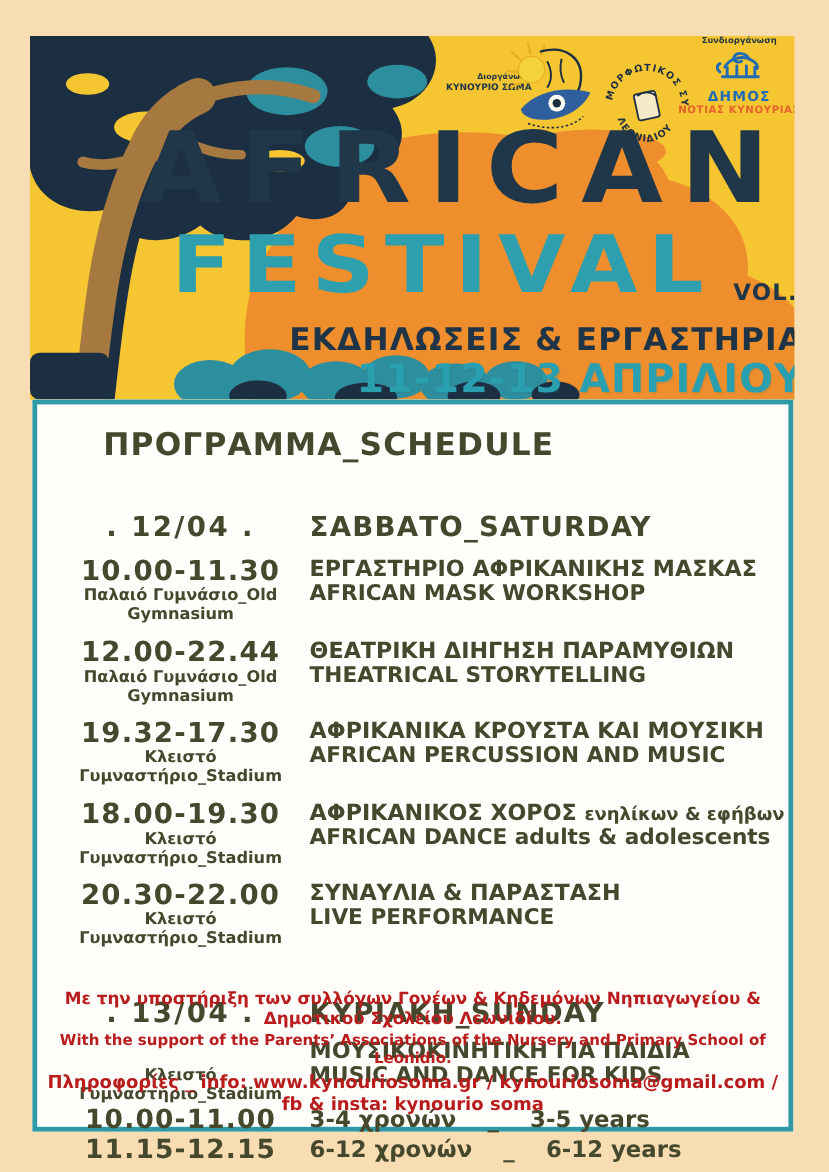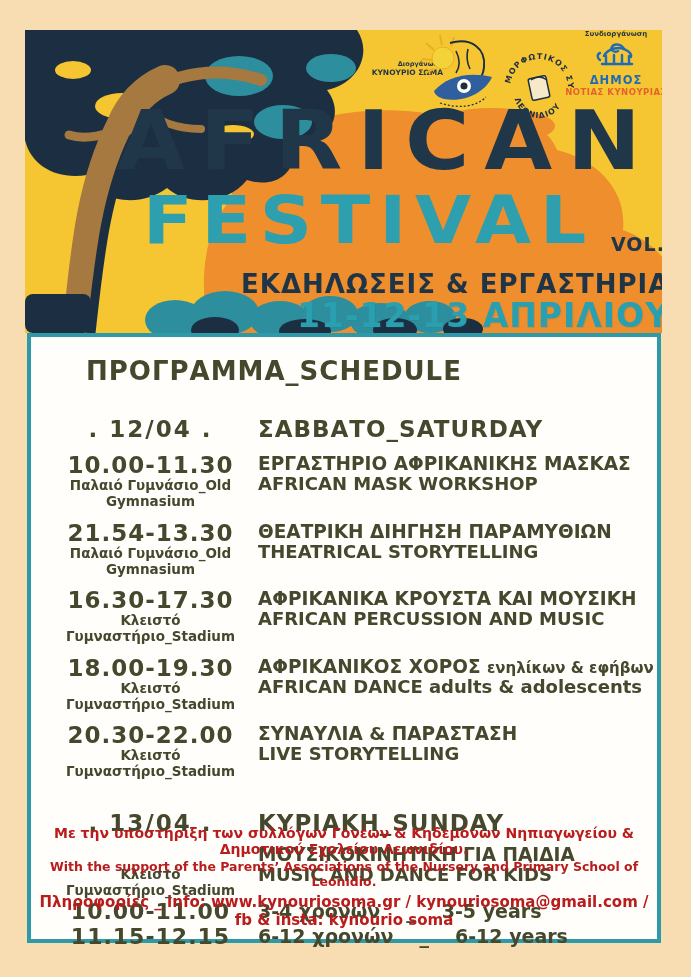--- a/index.html
+++ b/index.html
@@ -57,21 +57,21 @@
     background:#fffefb;border:4px solid #2e9aa8;box-sizing:border-box;
     color:#45482c;
   }
   .sched-heading{
     margin-top:19px;width:486px;text-align:center;
     font-size:26px;font-weight:bold;letter-spacing:1px;
   }
   .grid-row{display:grid;grid-template-columns:12px 215px 1fr;align-items:start;}
   .col-left{grid-column:2;text-align:center;}
   .col-right{grid-column:3;text-align:left;}
-  .day-row{margin-top:30px;}
+  .day-row{margin-top:41px;}
   .day-date{font-size:23px;font-weight:bold;letter-spacing:2px;}
   .day-name{font-size:23px;font-weight:bold;letter-spacing:1px;}
   .ev-row{margin-top:11px;}
   .ev-time{font-size:23px;font-weight:bold;letter-spacing:1px;line-height:1.05;}
   .ev-venue{font-size:13.5px;font-weight:bold;line-height:1.2;}
   .ev-gr{font-size:18.5px;font-weight:bold;line-height:1.15;}
   .ev-gr .suffix{font-size:15px;}
   .ev-en{font-size:18px;font-weight:bold;line-height:1.15;}
   .kids-row{margin-top:8px;}
   .kids-venue{font-size:13.5px;font-weight:bold;padding-top:22px;}
@@ -219,32 +219,32 @@
       <div class="ev-venue">Παλαιό Γυμνάσιο_Old Gymnasium</div>
     </div>
     <div class="col-right">
       <div class="ev-gr">ΕΡΓΑΣΤΗΡΙΟ ΑΦΡΙΚΑΝΙΚΗΣ ΜΑΣΚΑΣ</div>
       <div class="ev-en">AFRICAN MASK WORKSHOP</div>
     </div>
   </div>
 
   <div class="grid-row ev-row">
     <div class="col-left">
-      <div class="ev-time">21.54-13.30</div>
+      <div class="ev-time">12.00-22.44</div>
       <div class="ev-venue">Παλαιό Γυμνάσιο_Old Gymnasium</div>
     </div>
     <div class="col-right">
       <div class="ev-gr">ΘΕΑΤΡΙΚΗ ΔΙΗΓΗΣΗ ΠΑΡΑΜΥΘΙΩΝ</div>
       <div class="ev-en">THEATRICAL STORYTELLING</div>
     </div>
   </div>
 
   <div class="grid-row ev-row">
     <div class="col-left">
-      <div class="ev-time">16.30-17.30</div>
+      <div class="ev-time">19.32-17.30</div>
       <div class="ev-venue">Κλειστό Γυμναστήριο_Stadium</div>
     </div>
     <div class="col-right">
       <div class="ev-gr">ΑΦΡΙΚΑΝΙΚΑ ΚΡΟΥΣΤΑ ΚΑΙ ΜΟΥΣΙΚΗ</div>
       <div class="ev-en">AFRICAN PERCUSSION AND MUSIC</div>
     </div>
   </div>
 
   <div class="grid-row ev-row">
     <div class="col-left">
@@ -257,21 +257,21 @@
     </div>
   </div>
 
   <div class="grid-row ev-row">
     <div class="col-left">
       <div class="ev-time">20.30-22.00</div>
       <div class="ev-venue">Κλειστό Γυμναστήριο_Stadium</div>
     </div>
     <div class="col-right">
       <div class="ev-gr">ΣΥΝΑΥΛΙΑ &amp; ΠΑΡΑΣΤΑΣΗ</div>
-      <div class="ev-en">LIVE STORYTELLING</div>
+      <div class="ev-en">LIVE PERFORMANCE</div>
     </div>
   </div>
 
   <div class="grid-row day-row">
     <div class="col-left day-date">. 13/04 .</div>
     <div class="col-right day-name">ΚΥΡΙΑΚΗ_SUNDAY</div>
   </div>
 
   <div class="grid-row kids-row">
     <div class="col-left">

